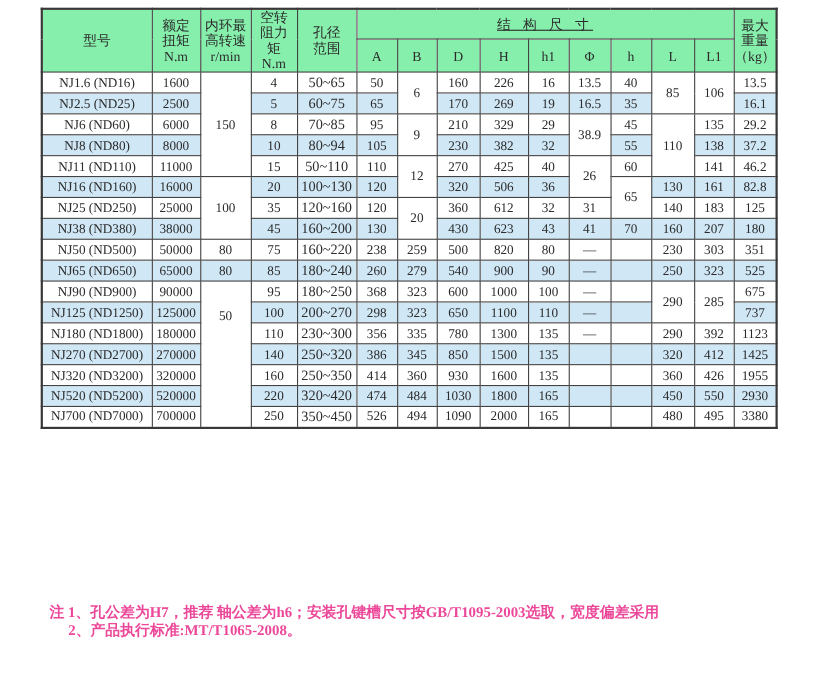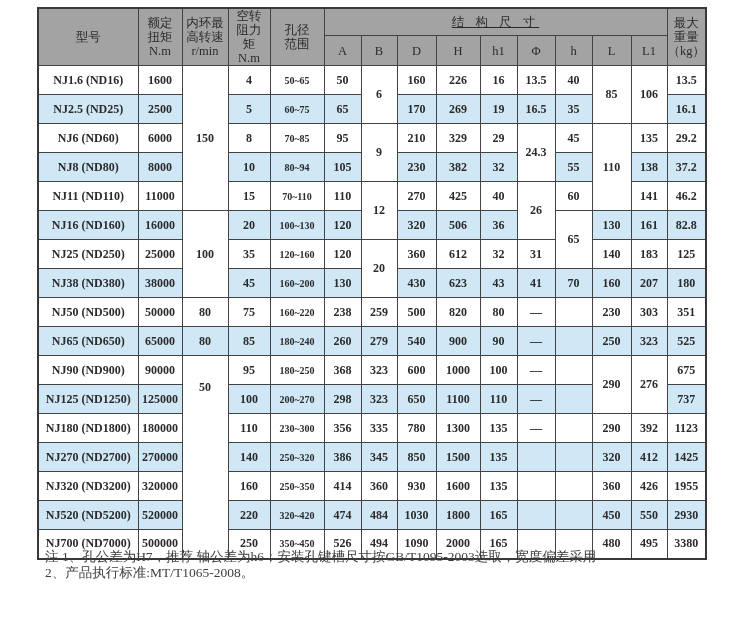--- a/index.html
+++ b/index.html
@@ -2,35 +2,35 @@
 <html><head>
 <meta charset="utf-8">
 <style>
   html,body{margin:0;padding:0;background:#fff;}
   .page{position:relative;width:750px;height:621px;background:#fff;overflow:hidden;
         font-family:"Liberation Serif","DejaVu Serif",serif;color:#2b2b2b;}
   table.spec{position:absolute;left:37px;top:7px;width:668px;border-collapse:collapse;
              table-layout:fixed;border:2px solid #383838;}
   th,td{border:1px solid #434343;text-align:center;vertical-align:middle;padding:0;
         font-size:12px;overflow:hidden;}
-  thead th{background:#a3a3a3;font-weight:normal;white-space:pre-line;
+  thead th{background:#86efac;font-weight:normal;white-space:pre-line;
            font-size:12.5px;line-height:1.12;}
   thead tr.h1{height:26px;}
   thead tr.h2{height:28px;}
   th.struct{letter-spacing:4px;text-decoration:underline;}
-  tbody tr{height:29px;font-weight:bold;}
+  tbody tr{height:19px;}
   tbody tr:nth-child(even) td{background:#d0e7f6;}
   td.m{background:#fff !important;}
   td.vtop{vertical-align:top;padding-top:24px;}
-  td.bore{font-size:10px;}
+  td.bore{font-size:13px;}
   td.model{font-size:12px;}
   .notes{position:absolute;left:45px;top:549px;font-size:13.5px;line-height:16px;
-         color:#404040;white-space:nowrap;}
+         color:#ec4899;white-space:nowrap;font-weight:bold;}
   .notes .n2{margin-left:28px;}
-  .notes .n3{}
+  .notes .n3{margin-left:17px;}
 </style>
 </head>
 <body>
 
 <div class="page">
   <table class="spec">
     <colgroup>
       <col style="width:100px">
         <col style="width:44px">
         <col style="width:46px">
@@ -113,21 +113,21 @@
         <tr>
           <td class="model">NJ6 (ND60)</td>
           <td>6000</td>
           <td>8</td>
           <td class="bore">70~85</td>
           <td>95</td>
           <td rowspan="2" class="m">9</td>
           <td>210</td>
           <td>329</td>
           <td>29</td>
-          <td rowspan="2" class="m">24.3</td>
+          <td rowspan="2" class="m">38.9</td>
           <td>45</td>
           <td rowspan="3" class="m">110</td>
           <td>135</td>
           <td>29.2</td>
         </tr>
         <tr>
           <td class="model">NJ8 (ND80)</td>
           <td>8000</td>
           <td>10</td>
           <td class="bore">80~94</td>
@@ -136,21 +136,21 @@
           <td>382</td>
           <td>32</td>
           <td>55</td>
           <td>138</td>
           <td>37.2</td>
         </tr>
         <tr>
           <td class="model">NJ11 (ND110)</td>
           <td>11000</td>
           <td>15</td>
-          <td class="bore">70~110</td>
+          <td class="bore">50~110</td>
           <td>110</td>
           <td rowspan="2" class="m">12</td>
           <td>270</td>
           <td>425</td>
           <td>40</td>
           <td rowspan="2" class="m">26</td>
           <td>60</td>
           <td>141</td>
           <td>46.2</td>
         </tr>
@@ -240,21 +240,21 @@
           <td>95</td>
           <td class="bore">180~250</td>
           <td>368</td>
           <td>323</td>
           <td>600</td>
           <td>1000</td>
           <td>100</td>
           <td>—</td>
           <td></td>
           <td rowspan="2" class="m">290</td>
-          <td rowspan="2" class="m">276</td>
+          <td rowspan="2" class="m">285</td>
           <td>675</td>
         </tr>
         <tr>
           <td class="model">NJ125 (ND1250)</td>
           <td>125000</td>
           <td>100</td>
           <td class="bore">200~270</td>
           <td>298</td>
           <td>323</td>
           <td>650</td>
@@ -323,21 +323,21 @@
           <td>1800</td>
           <td>165</td>
           <td></td>
           <td></td>
           <td>450</td>
           <td>550</td>
           <td>2930</td>
         </tr>
         <tr>
           <td class="model">NJ700 (ND7000)</td>
-          <td>500000</td>
+          <td>700000</td>
           <td>250</td>
           <td class="bore">350~450</td>
           <td>526</td>
           <td>494</td>
           <td>1090</td>
           <td>2000</td>
           <td>165</td>
           <td></td>
           <td></td>
           <td>480</td>

